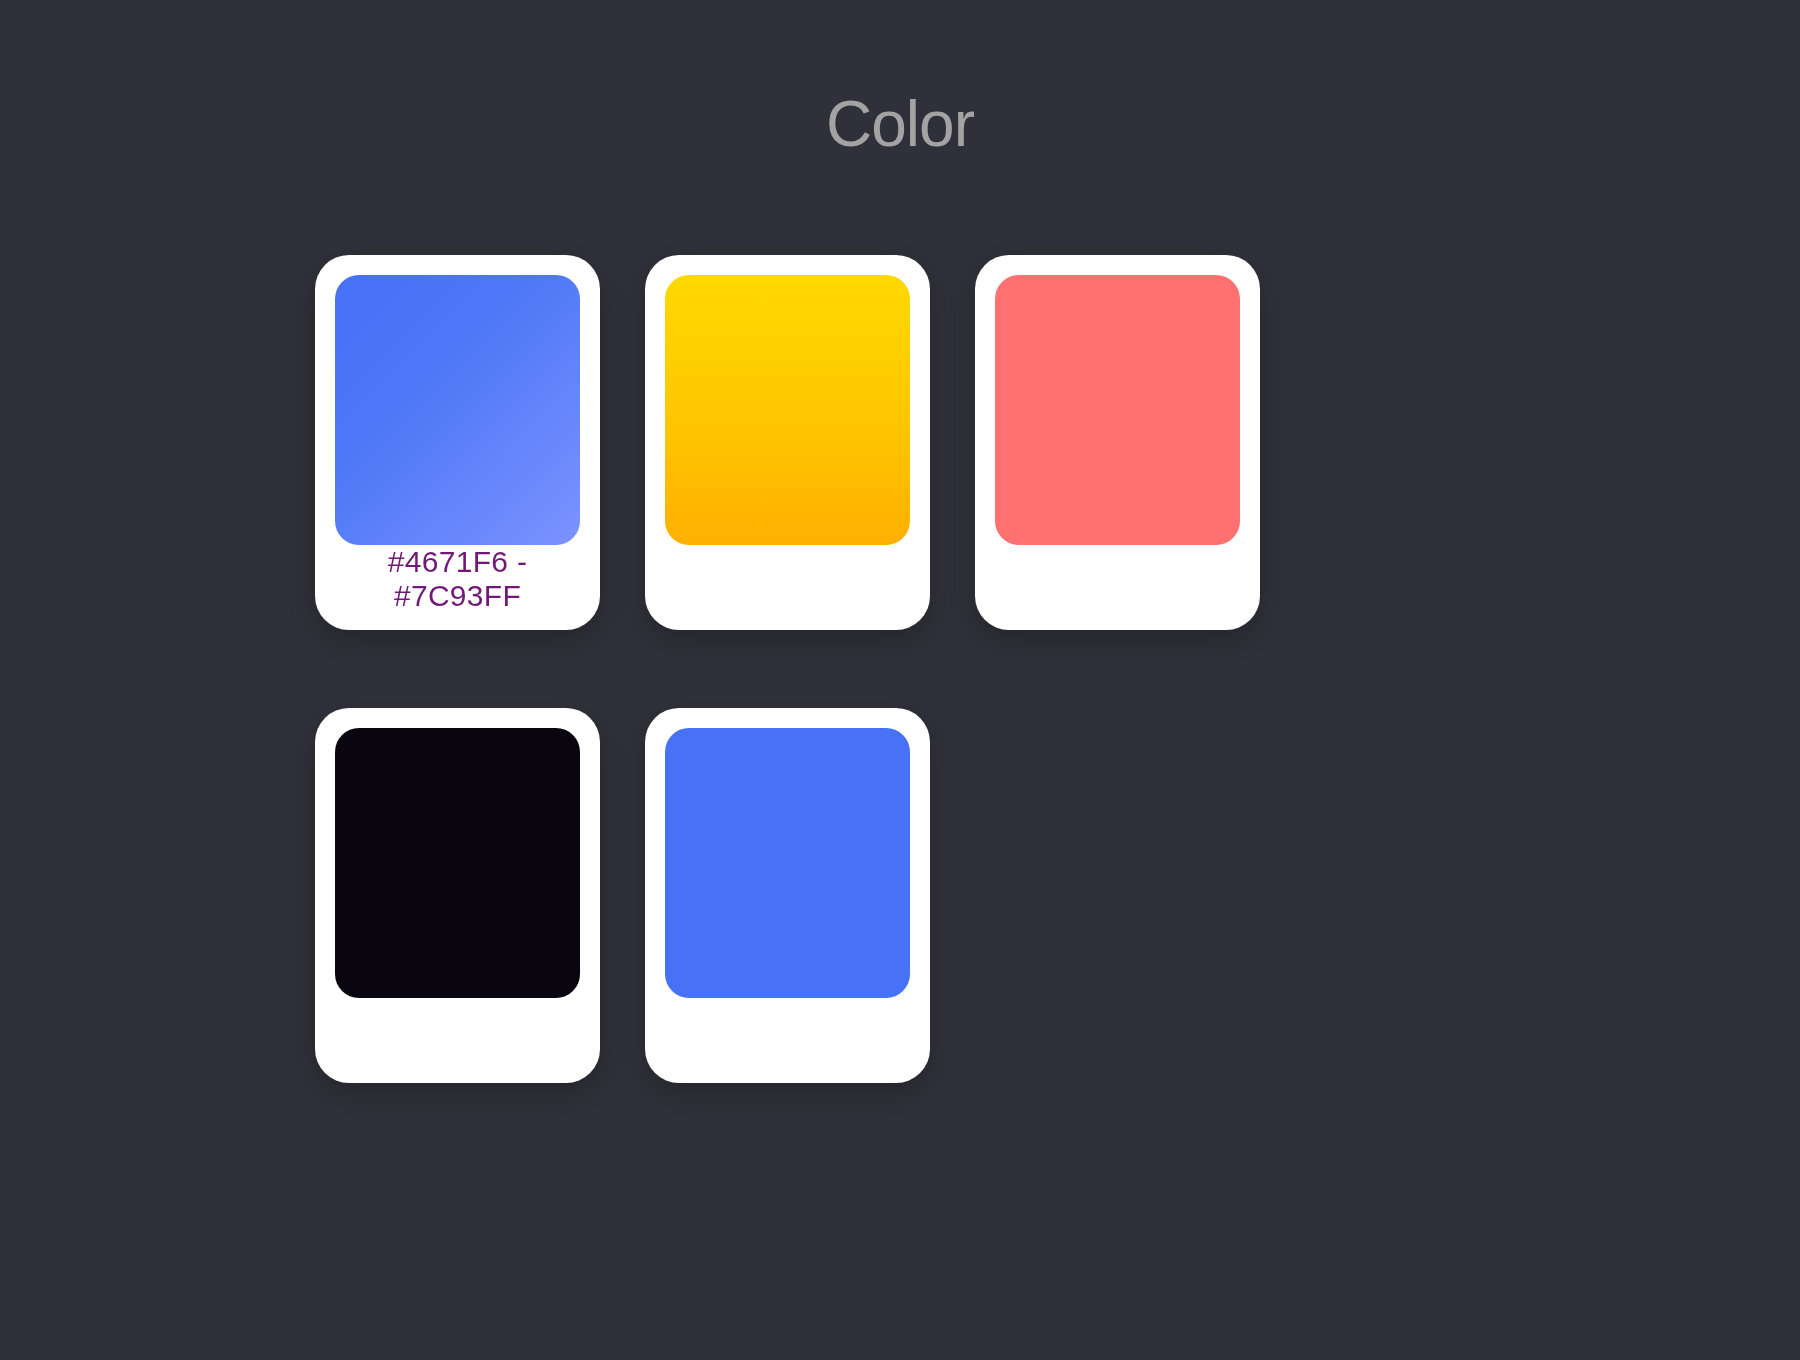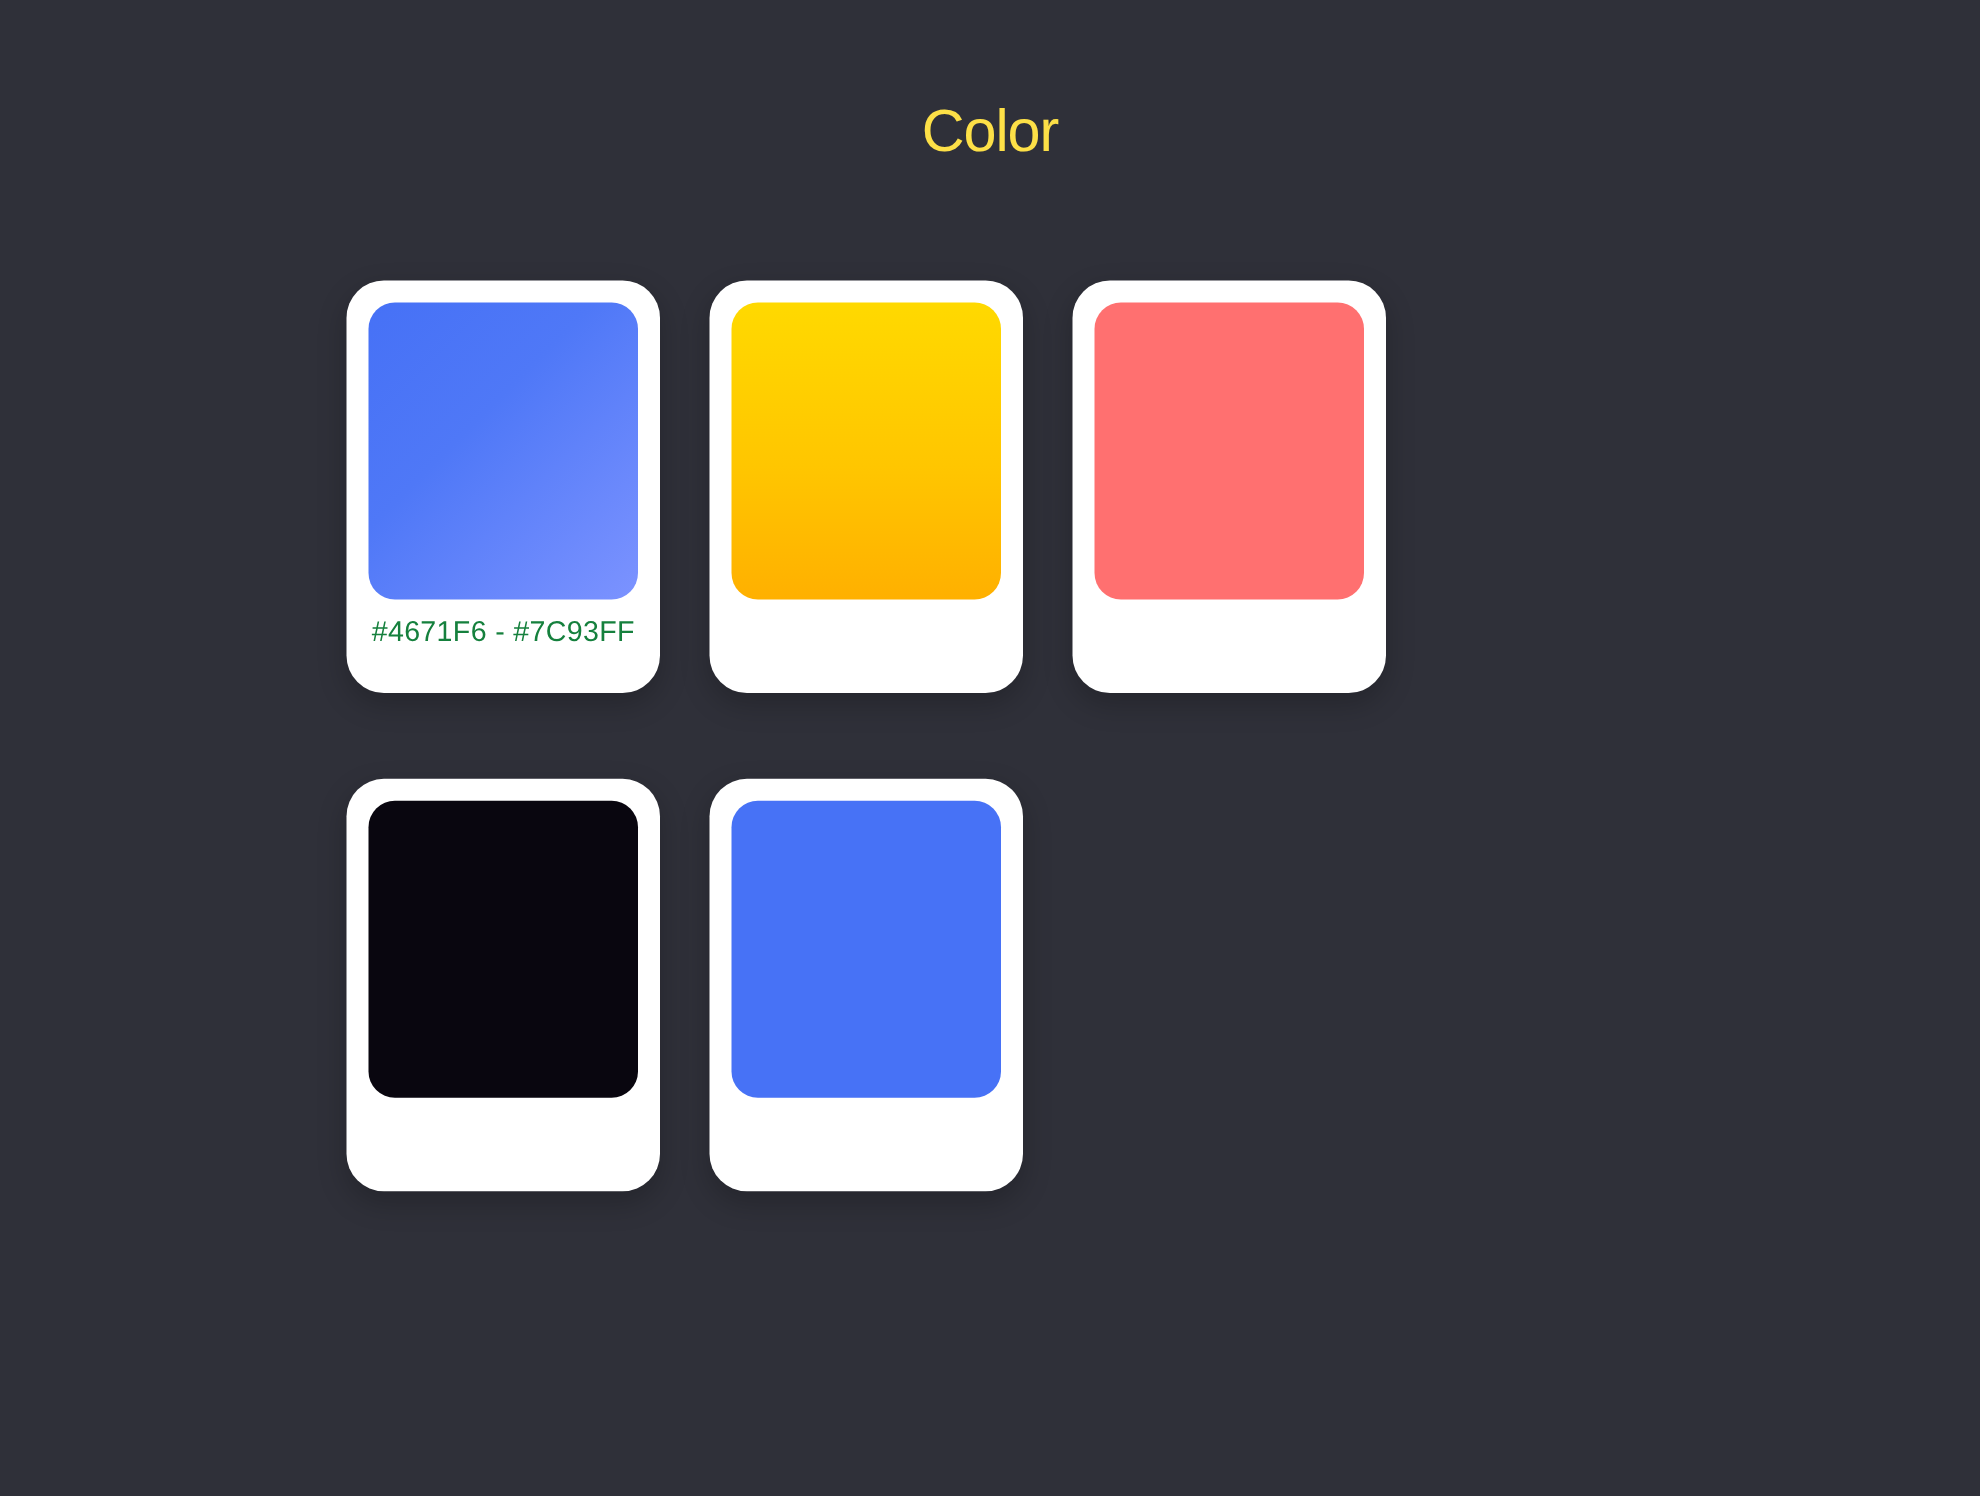--- a/index.html
+++ b/index.html
@@ -20,22 +20,22 @@
     width: 1800px;
     height: 1360px;
   }
 
   .page-title {
     position: absolute;
     top: 92px;
     left: 0;
     width: 1800px;
     text-align: center;
-    color: #fde047;
-    font-size: 54px;
+    color: #a3a3a3;
+    font-size: 64px;
     font-weight: 400;
     letter-spacing: -1px;
     line-height: 1;
   }
 
   .swatch-grid {
     position: absolute;
     top: 255px;
     left: 315px;
     width: 1170px;
@@ -60,22 +60,22 @@
     height: 270px;
     border-radius: 24px;
     flex: none;
   }
 
   .swatch-label {
     flex: 1 1 auto;
     display: flex;
     align-items: center;
     justify-content: center;
-    color: #15803d;
-    font-size: 26px;
+    color: #701a75;
+    font-size: 30px;
     font-weight: 400;
     letter-spacing: 0.3px;
     text-align: center;
     padding-bottom: 6px;
   }
 </style>
 </head>
 <body style="background: rgb(47, 48, 57);">
 
 <div class="page">

